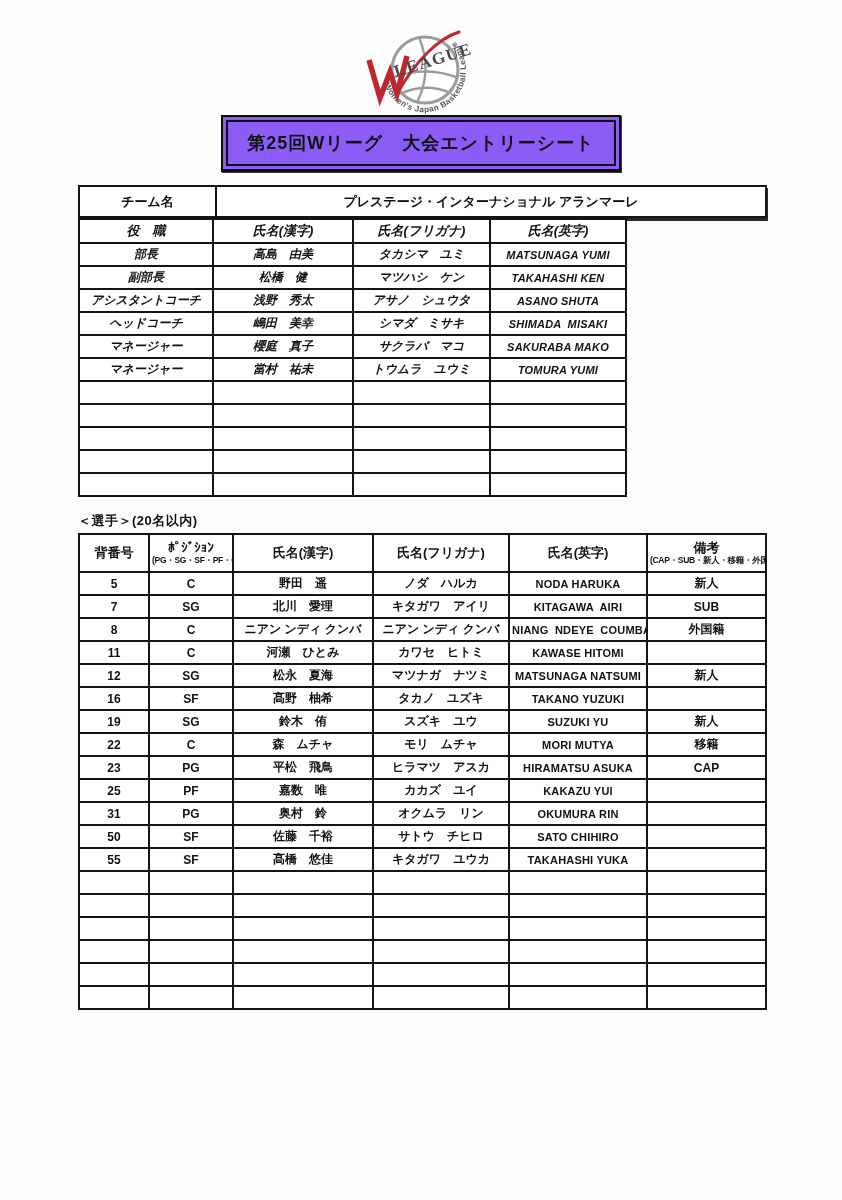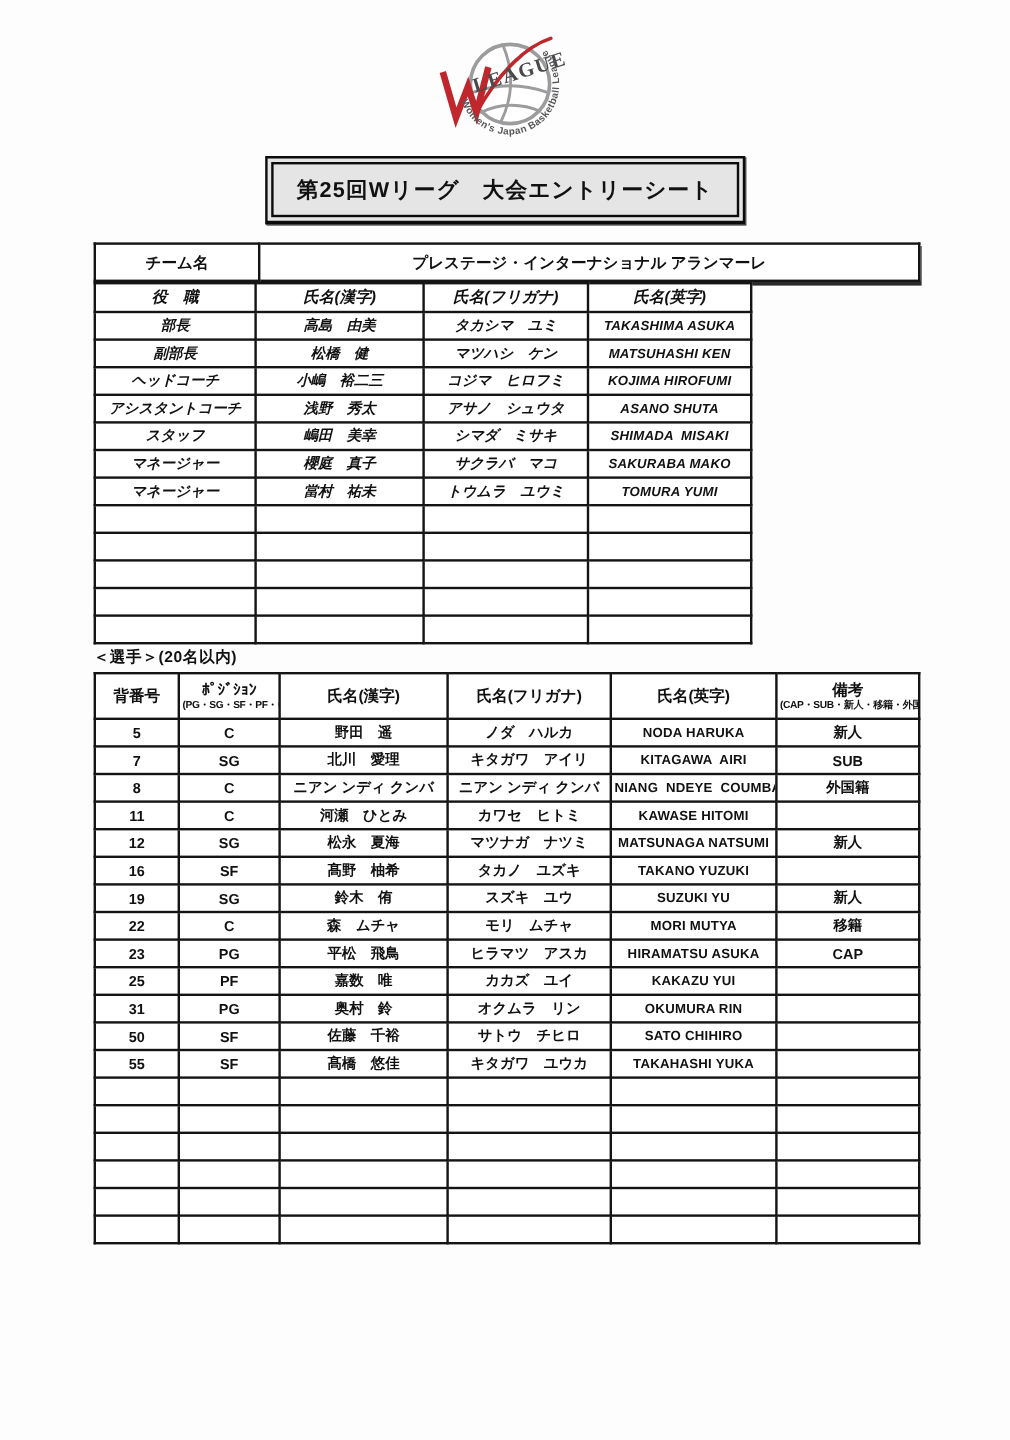--- a/index.html
+++ b/index.html
@@ -8,22 +8,22 @@
     font-family:"Liberation Sans","DejaVu Sans",sans-serif;
     -webkit-font-smoothing:antialiased;
   }
   .page{position:relative;width:842px;height:1200px;overflow:hidden;}
 
   
   .logo-wrap{padding-top:20px;text-align:center;height:95px;}
 
   
   .title-box{
-    width:390px;margin:15px auto;border:2px solid #0c0c0c;border-bottom-width:3px;
-    padding:3px;background:#e5e5e5;box-shadow:1px 1px 0 #3a3a3a;
+    width:390px;margin:0 auto;border:2px solid #0c0c0c;border-bottom-width:3px;
+    padding:3px;background:#8b5cf6;box-shadow:1px 1px 0 #3a3a3a;
   }
   .title-inner{
     border:2px solid #0c0c0c;text-align:center;padding:9px 4px;
   }
   .title-text{font-size:18px;font-weight:bold;letter-spacing:1px;}
 
   
   table{border-collapse:collapse;table-layout:fixed;background:#fff;}
   td,th{
     border:2px solid #141414;text-align:center;vertical-align:middle;
@@ -31,21 +31,21 @@
   }
 
   
   .team-table{margin:13px 0 0 78px;width:687px;box-shadow:1px 3px 0 #2a2a2a;}
   .team-table td{height:29px;font-size:13px;font-weight:bold;}
 
   
   .section-heading{
     margin:11px 0 3px 78px;font-size:13px;font-weight:bold;letter-spacing:0.5px;
   }
-  .players-heading{margin-top:2px;}
+  .players-heading{margin-top:15px;}
 
   
   .staff-table{margin-left:78px;width:547px;font-style:italic;}
   .staff-table th{height:22px;font-size:13px;font-weight:bold;}
   .staff-table td{height:21px;font-size:12px;font-weight:600;}
   .staff-table td:nth-child(4){font-size:11px;letter-spacing:0.2px;}
 
   
   .players-table{margin-left:78px;width:687px;}
   .players-table th{height:36px;font-size:13px;font-weight:bold;line-height:1.15;}
@@ -112,42 +112,36 @@
         <th>氏名(漢字)</th>
         <th>氏名(フリガナ)</th>
         <th>氏名(英字)</th>
       </tr>
     </thead>
     <tbody>
         <tr>
           <td>部長</td>
           <td>高島　由美</td>
           <td>タカシマ　ユミ</td>
-          <td>TAKASHIMA ASUKA</td>
+          <td>MATSUNAGA YUMI</td>
         </tr>
         <tr>
           <td>副部長</td>
           <td>松橋　健</td>
           <td>マツハシ　ケン</td>
-          <td>MATSUHASHI KEN</td>
-        </tr>
-        <tr>
-          <td>ヘッドコーチ</td>
-          <td>小嶋　裕二三</td>
-          <td>コジマ　ヒロフミ</td>
-          <td>KOJIMA HIROFUMI</td>
+          <td>TAKAHASHI KEN</td>
         </tr>
         <tr>
           <td>アシスタントコーチ</td>
           <td>浅野　秀太</td>
           <td>アサノ　シュウタ</td>
           <td>ASANO SHUTA</td>
         </tr>
         <tr>
-          <td>スタッフ</td>
+          <td>ヘッドコーチ</td>
           <td>嶋田　美幸</td>
           <td>シマダ　ミサキ</td>
           <td>SHIMADA  MISAKI</td>
         </tr>
         <tr>
           <td>マネージャー</td>
           <td>櫻庭　真子</td>
           <td>サクラバ　マコ</td>
           <td>SAKURABA MAKO</td>
         </tr>

